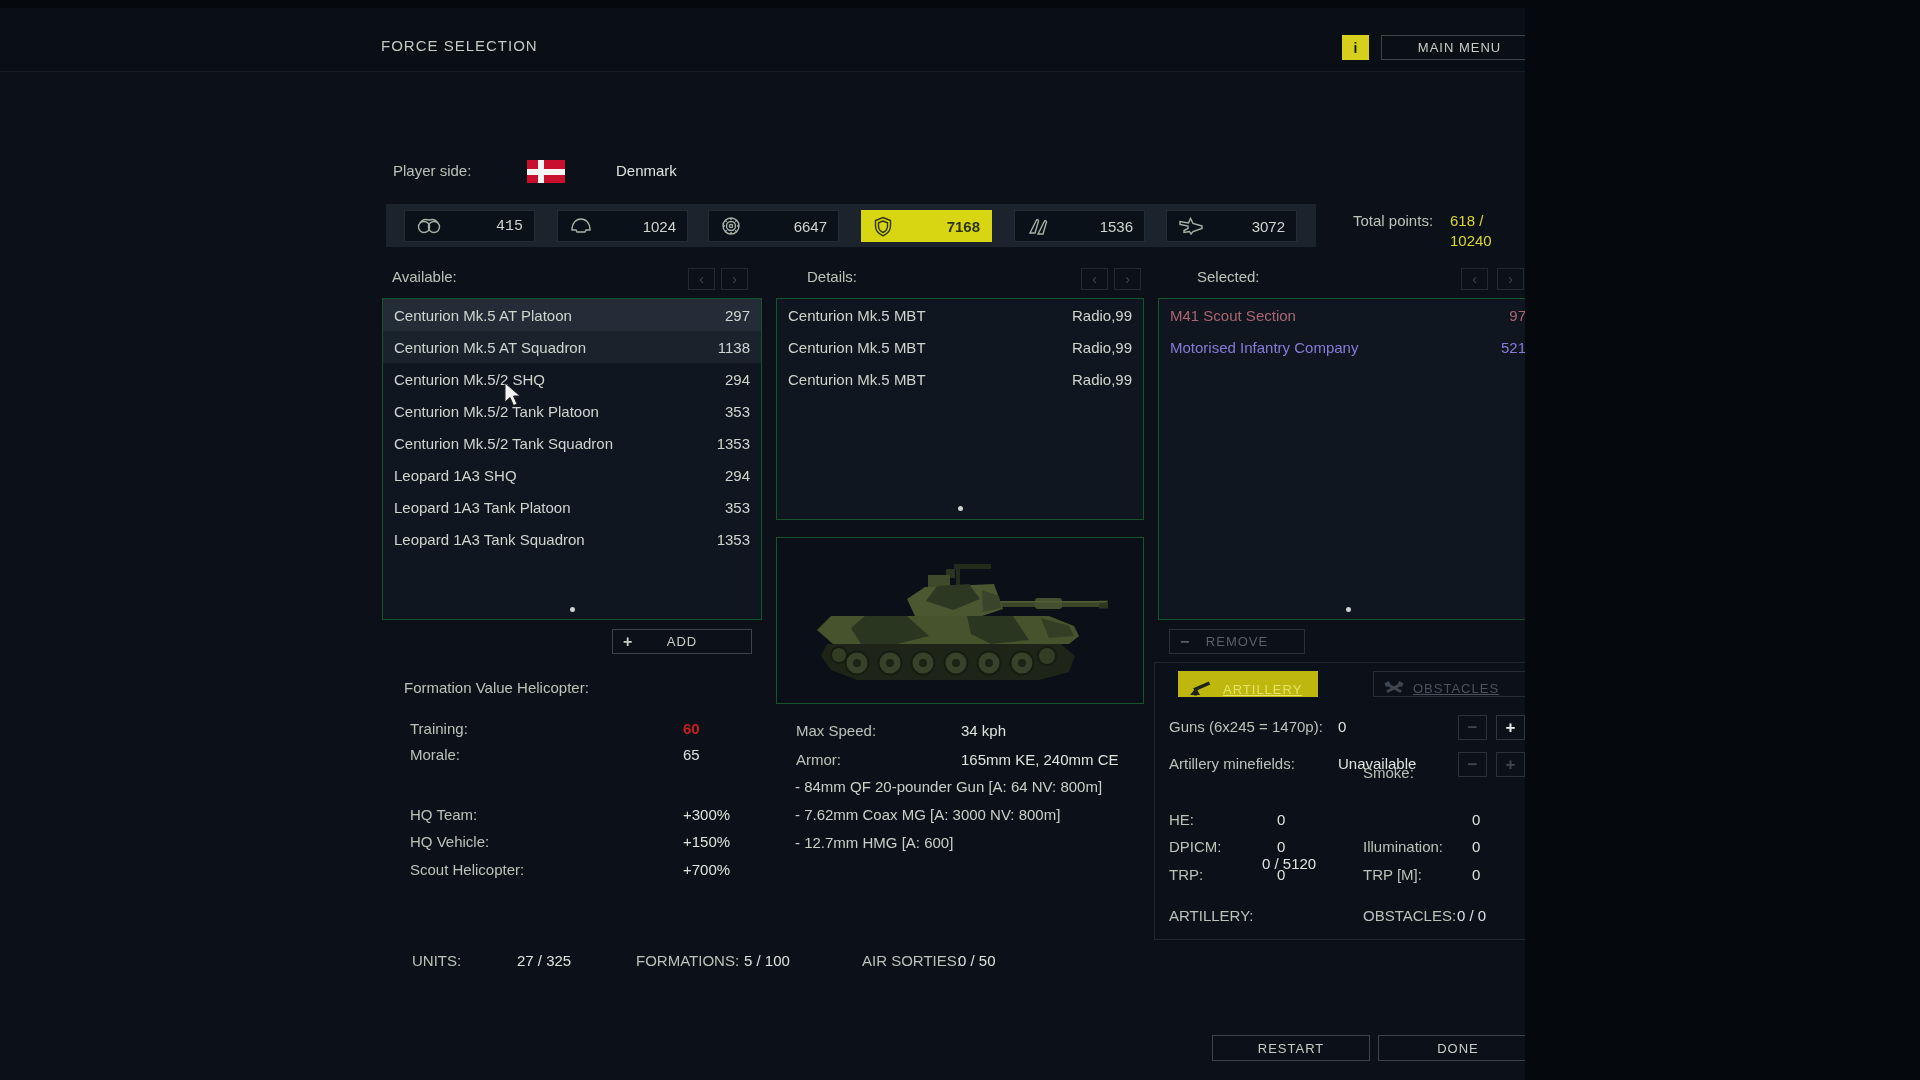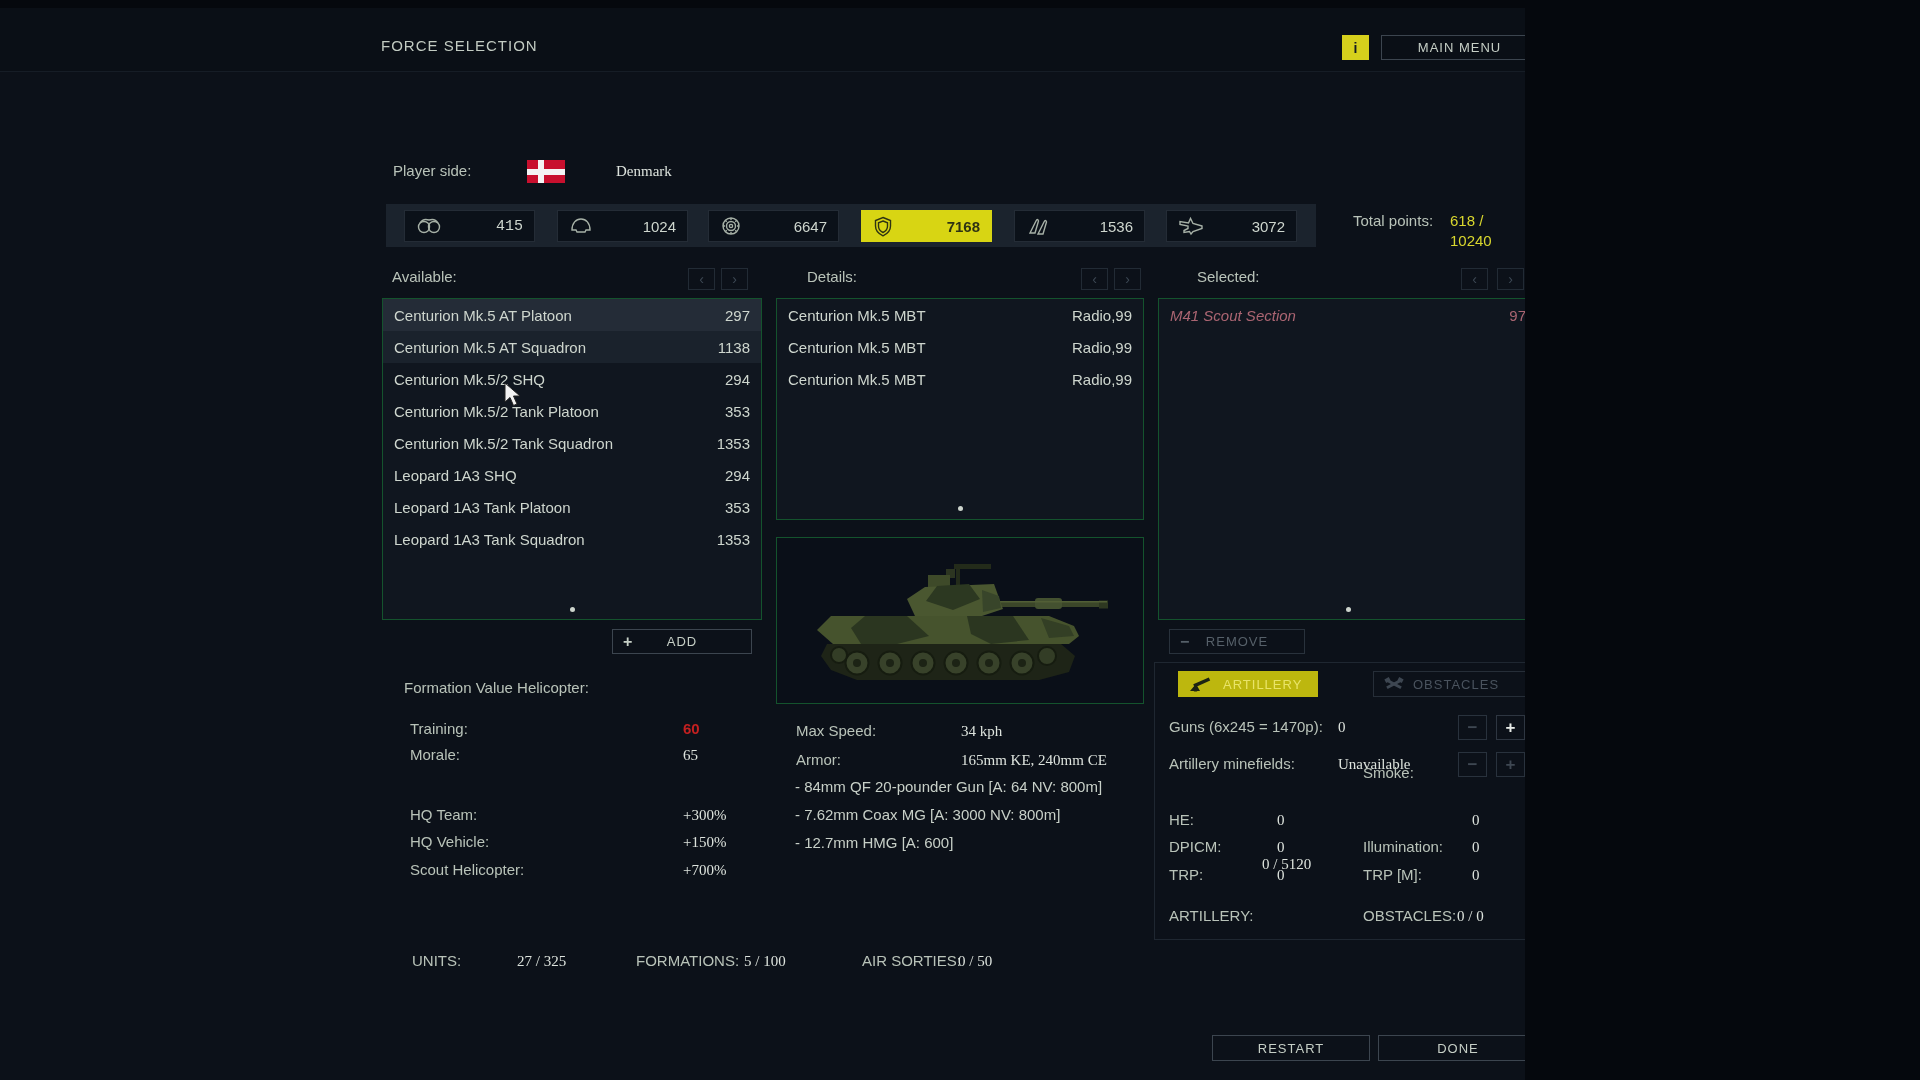--- a/index.html
+++ b/index.html
@@ -2,21 +2,21 @@
 <html><head>
 <meta charset="utf-8">
 <style>
   * { margin:0; padding:0; box-sizing:border-box; }
   html,body { background:#05080d; }
   body { font-family:"Liberation Sans","DejaVu Sans",sans-serif; }
   #screen { position:relative; width:1525px; height:1080px; background:#0c1119; overflow:hidden; cursor:default;margin-top:8px; }
   .abs { position:absolute; }
   .t15 { font-size:15px; line-height:20px; }
   .lbl { color:#b9c3b9; }
-  .val { color:#dde3dd;font-family:Liberation Serif, serif; }
+  .val { color:#dde3dd; }
   .yellow { color:#d9d72e; }
   .topbar { position:absolute; left:0; top:0; width:1920px; height:64px; background:#0a0f16; border-bottom:1px solid #161d26; }
   .title { letter-spacing:1px; color:#c2cbc2; font-size:15px; }
   .btn { border:1px solid #3c454f; color:#c6cfc6; display:flex; align-items:center; justify-content:center;
          font-size:13px; letter-spacing:1px; background:transparent; }
   .btn.dim { border-color:#29323c; color:#566069; }
   .infobtn { background:#d6d01c; color:#141a22; font-weight:bold; display:flex; align-items:center; justify-content:center; font-size:14px; }
   .flag { background:#c8102e; position:relative; }
   .flag .fv { position:absolute; left:11px; top:0; width:6px; height:100%; background:#f4f4f4; }
   .flag .fh { position:absolute; left:0; top:9px; width:100%; height:6px; background:#f4f4f4; }
@@ -30,21 +30,21 @@
   .cat-btn.active svg { stroke:#2e3313; }
   .pgbtn { position:absolute; width:27px; height:22px; border:1px solid #222b35; color:#3d4854;
            display:flex; align-items:center; justify-content:center; font-size:14px; line-height:1; }
   .panel { position:absolute; background:#10161f; border:1px solid #14532d; }
   .list-row { height:32px; display:flex; align-items:center; justify-content:space-between; padding:0 11px;
               font-size:15px; color:#ced6ce; }
   .list-row.selected { background:#242c37; }
   .list-row.alt { background:#1a222c; }
   .list-row.hover { background:#1f2731; }
   .dot { position:absolute; width:5px; height:5px; border-radius:50%; background:#cdd4cd; }
-  .tab { position:absolute; height:26px; display:flex; align-items:center; padding:0 10px; font-size:13px; letter-spacing:1px; }
+  .tab { position:absolute; height:26px; display:flex; align-items:flex-end; padding:0 10px; font-size:13px; letter-spacing:1px;text-decoration:underline; }
   .tab.active { background:#bdb70e; color:#e9e468; }
   .tab.inactive { border:1px solid #262e38; color:#4a535e; }
   .sqbtn { position:absolute; width:29px; height:25px; border:1px solid #29323d; display:flex; align-items:center;
            justify-content:center; font-size:17px; font-weight:bold; color:#3e4752; }
   .sqbtn.bright { color:#e8ece8; border-color:#2e3641; }
   .supanel { position:absolute; left:1154px; top:654px; width:404px; height:278px; border:1px solid #1f2731; }
 </style>
 </head>
 <body>
 
@@ -181,22 +181,26 @@
           <span>Centurion Mk.5 MBT</span>
           <span>Radio,99</span>
         </div>
       </div>
     <div class="dot" style="left:181px; top:207px;"></div>
   </div>
 
   <div class="panel" style="left:1158px; top:290px; width:380px; height:322px;">
     <div>
         <div class="list-row">
-          <span style="color: rgb(171, 101, 114); font-style: italic;">M41 Scout Section</span>
+          <span style="color: rgb(171, 101, 114);">M41 Scout Section</span>
           <span style="color: rgb(171, 101, 114);">97</span>
+        </div>
+        <div class="list-row">
+          <span style="color: rgb(137, 122, 216);">Motorised Infantry Company</span>
+          <span style="color: rgb(137, 122, 216);">521</span>
         </div>
       </div>
     <div class="dot" style="left:187px; top:308px;"></div>
   </div>
   <div class="abs btn dim" style="left:1169px; top:621px; width:136px; height:25px;">
     <span style="position:absolute; left:10px; font-size:16px; font-weight:bold;">−</span>
     <span>REMOVE</span>
   </div>
 
   <div class="panel" style="left:776px; top:529px; width:368px; height:167px; background:#0a0f18;">

